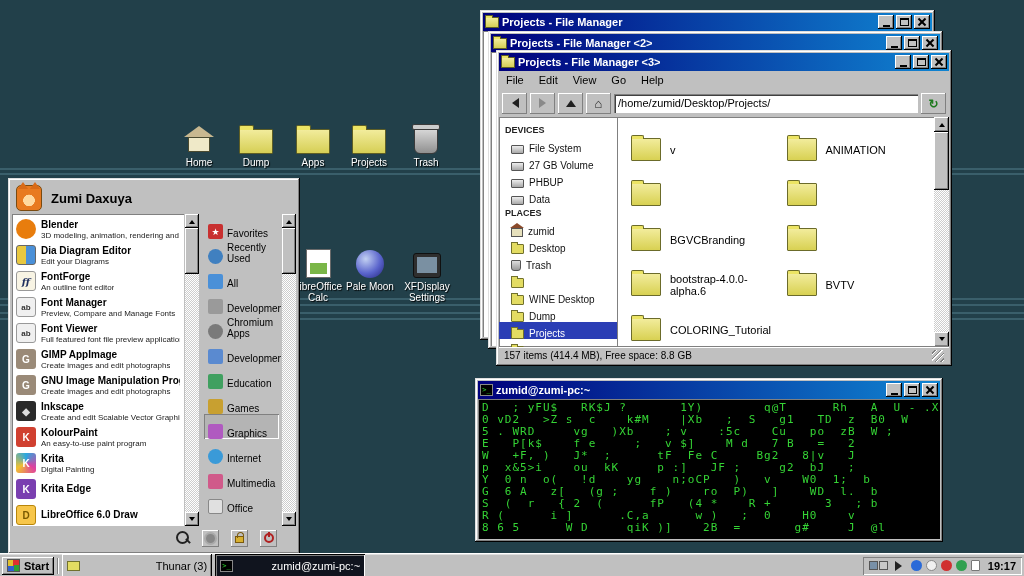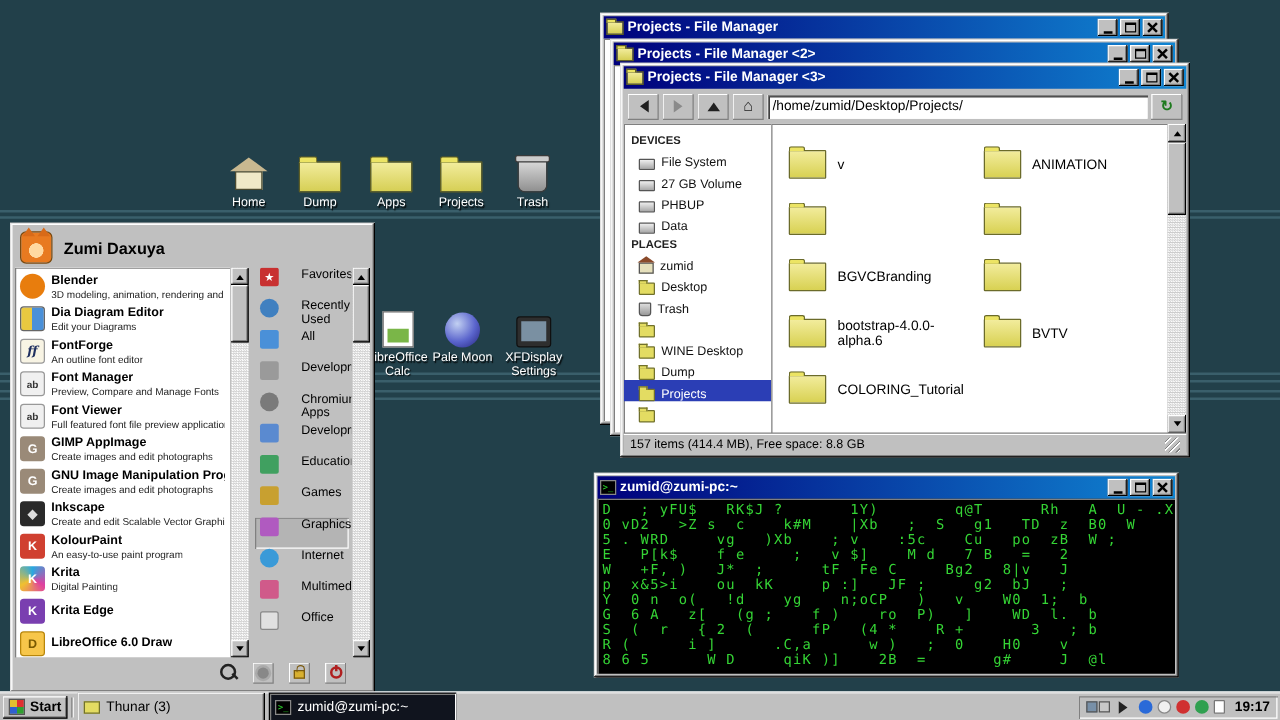--- a/index.html
+++ b/index.html
@@ -113,21 +113,21 @@
   .ai-krita{background:conic-gradient(#29a8e0,#e040a0,#f0c030,#29a8e0);}
   .ai-krita::before{content:"K";}
   .ai-ke{background:#7a3fb0;}
   .ai-ke::before{content:"K";}
   .ai-lod{background:#f7c64a;border:1px solid #b8860b;color:#7a5a00;}
   .ai-lod::before{content:"D";}
   .wh-scroll{width:14px;flex:none;background:repeating-conic-gradient(#fff 0 25%,#cdcdcd 0 50%) 0 0/2px 2px;display:flex;flex-direction:column;margin-left:1px;}
   .wh-scroll .sbtn{width:14px;height:14px;}
   .wh-thumb{width:14px;height:46px;background:#c0c0c0;box-shadow:inset -1px -1px 0 #000,inset 1px 1px 0 #fff,inset -2px -2px 0 #808080;}
   .wh-cats{flex:1;display:flex;flex-direction:column;padding:0 2px 0 5px;overflow:hidden;}
-  .cat{display:flex;align-items:flex-start;gap:18px;height:25px;padding:0 4px;font-size:10px;color:#000;}
+  .cat{display:flex;align-items:flex-end;gap:4px;height:25px;padding:0 4px;font-size:10px;color:#000;}
   .cat.sel{background:#b4b4b4;box-shadow:inset 1px 1px 0 #808080,inset -1px -1px 0 #fff;}
   .ci{width:15px;height:15px;border-radius:2px;flex:none;display:flex;align-items:center;justify-content:center;color:#fff;font-size:9px;}
   .ci-fav{background:#c83030;} .ci-fav::before{content:"★";}
   .ci-rec{background:#4080c0;border-radius:50%;}
   .ci-all{background:#4a90d8;}
   .ci-acc{background:#9a9a9a;}
   .ci-chr{background:#7a7a7a;border-radius:50%;}
   .ci-dev{background:#5a8ad0;}
   .ci-edu{background:#40a060;}
   .ci-gam{background:#c8a030;}
@@ -144,21 +144,21 @@
   .bg-lock{width:9px;height:7px;background:#d8b030;border:1px solid #7a5a10;position:relative;margin-top:3px;}
   .bg-lock::before{content:"";position:absolute;top:-5px;left:1px;width:5px;height:5px;border:1px solid #7a5a10;border-bottom:none;border-radius:4px 4px 0 0;}
   .bg-out{width:10px;height:10px;border:2px solid #b02020;border-radius:50%;position:relative;}
   .bg-out::before{content:"";position:absolute;left:2px;top:-3px;width:2px;height:5px;background:#b02020;}
 
   
   .taskbar{position:absolute;left:0;right:0;bottom:0;height:22px;background:#c0c0c0;border-top:1px solid #dfdfdf;box-shadow:0 -1px 0 #fff;display:flex;align-items:center;padding:0 2px;gap:3px;z-index:60;}
   .startbtn{height:18px;flex:none;background:#c0c0c0;box-shadow:inset -1px -1px 0 #000,inset 1px 1px 0 #fff,inset -2px -2px 0 #808080;display:flex;align-items:center;gap:4px;padding:0 5px;font-size:11px;font-weight:bold;}
   .slogo{width:13px;height:13px;background:conic-gradient(#e03030 0 25%,#30a030 0 50%,#3060d0 0 75%,#e0c030 0);border:1px solid #555;flex:none;}
   .tsep{width:2px;height:16px;border-left:1px solid #808080;border-right:1px solid #fff;flex:none;}
-  .task{width:150px;height:18px;flex:none;background:#c0c0c0;box-shadow:inset -1px -1px 0 #000,inset 1px 1px 0 #fff,inset -2px -2px 0 #808080;display:flex;align-items:center;gap:5px;padding:12px 5px;font-size:11px;color:#000;white-space:nowrap;overflow:hidden;}
+  .task{width:150px;height:18px;flex:none;background:#c0c0c0;box-shadow:inset -1px -1px 0 #000,inset 1px 1px 0 #fff,inset -2px -2px 0 #808080;display:flex;align-items:center;gap:5px;padding:12px 5px;font-size:11px;color:#000;white-space:nowrap;overflow:hidden;justify-content:space-between;}
   .task.active{background:#10141e;box-shadow:inset 1px 1px 0 #000,inset -1px -1px 0 #fff,inset 2px 2px 0 #808080;color:#fff;}
   .mini-folder2{width:13px;height:10px;background:#e3dc62;border:1px solid #71712c;flex:none;}
   .tray{margin-left:auto;height:18px;flex:none;display:flex;align-items:center;gap:4px;padding:0 6px;box-shadow:inset 1px 1px 0 #808080,inset -1px -1px 0 #fff;font-weight:bold;}
   .pager{display:flex;gap:1px;margin-right:3px;}
   .pcell{width:9px;height:9px;border:1px solid #555;}
   .pcell.on{background:#7890a8;} .pcell.off{background:#c8c8c8;}
   .tico{width:11px;height:11px;border-radius:50%;flex:none;}
   .tico-vol{width:0;height:0;border:5px solid transparent;border-left:7px solid #222;border-radius:0;}
   .tico-bt{background:#2a6ad8;}
   .tico-msg{background:#f0f0f0;border:1px solid #888;}
@@ -285,20 +285,27 @@
             <span class="g-min"></span>
           </span>
         <span class="wbtn">
             <span class="g-max"></span>
           </span>
         <span class="wbtn">
             <span class="g-close"></span>
           </span>
       </span>
     </div>
+    <div class="menubar">
+      <span>File</span>
+      <span>Edit</span>
+      <span>View</span>
+      <span>Go</span>
+      <span>Help</span>
+    </div>
     <div class="toolbar">
       <div class="tbtn">
           <span class="arr-l"></span>
         </div>
       <div class="tbtn">
           <span class="arr-r"></span>
         </div>
       <div class="tbtn">
           <span class="arr-u"></span>
         </div>

